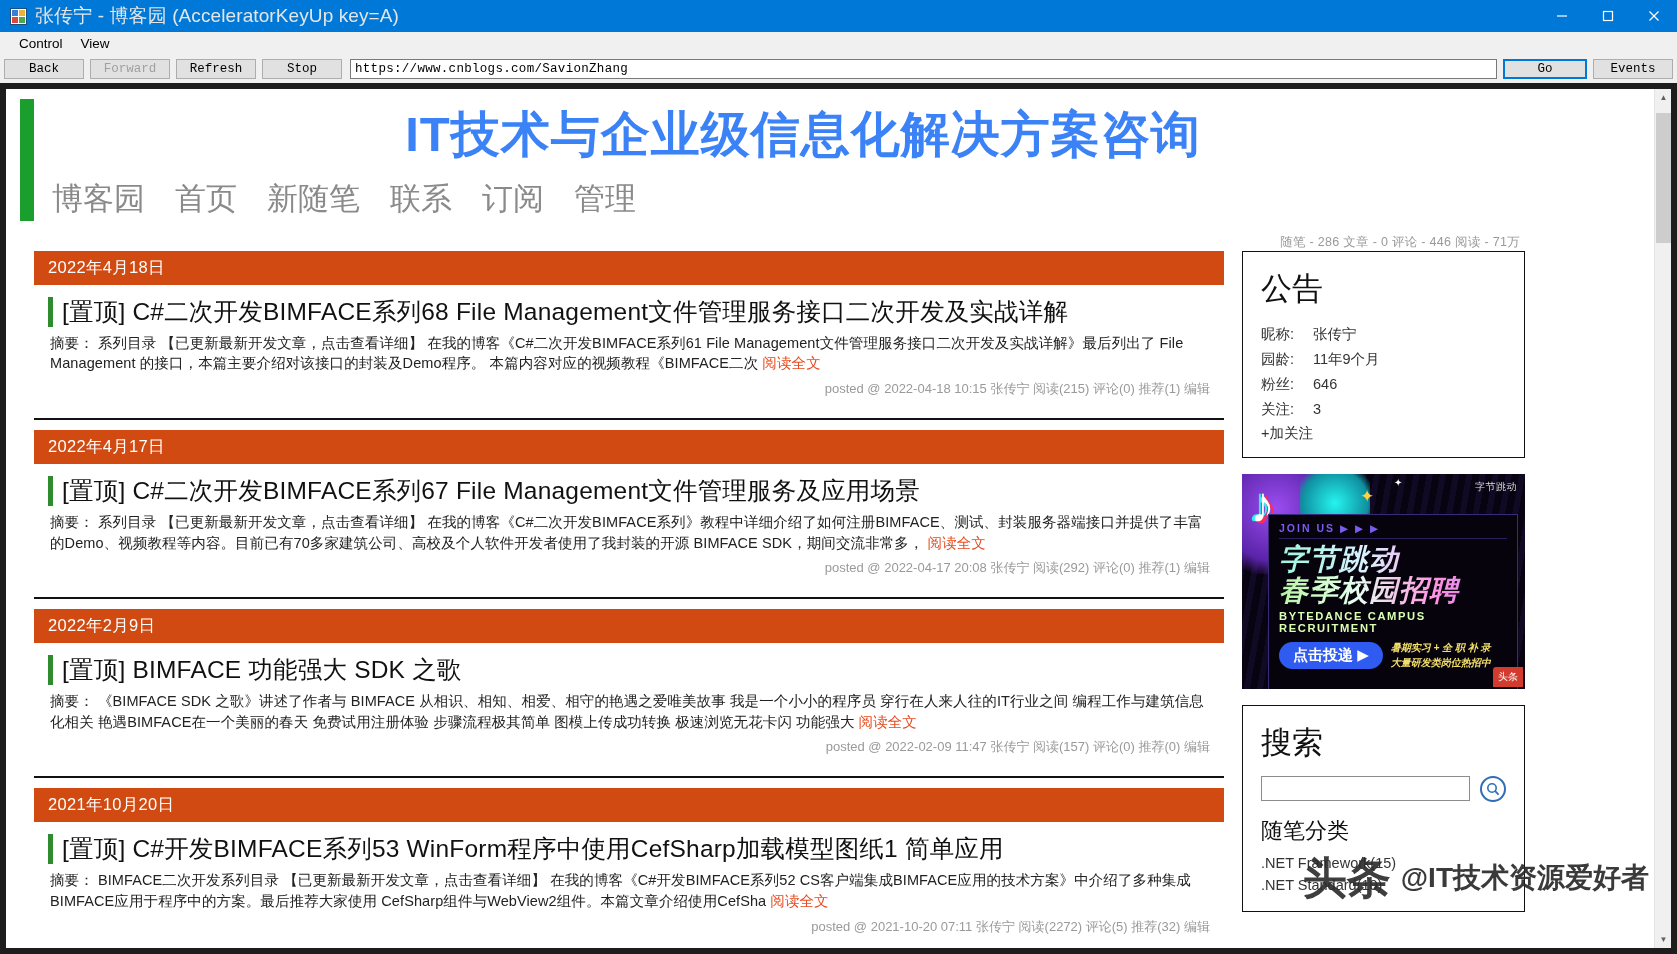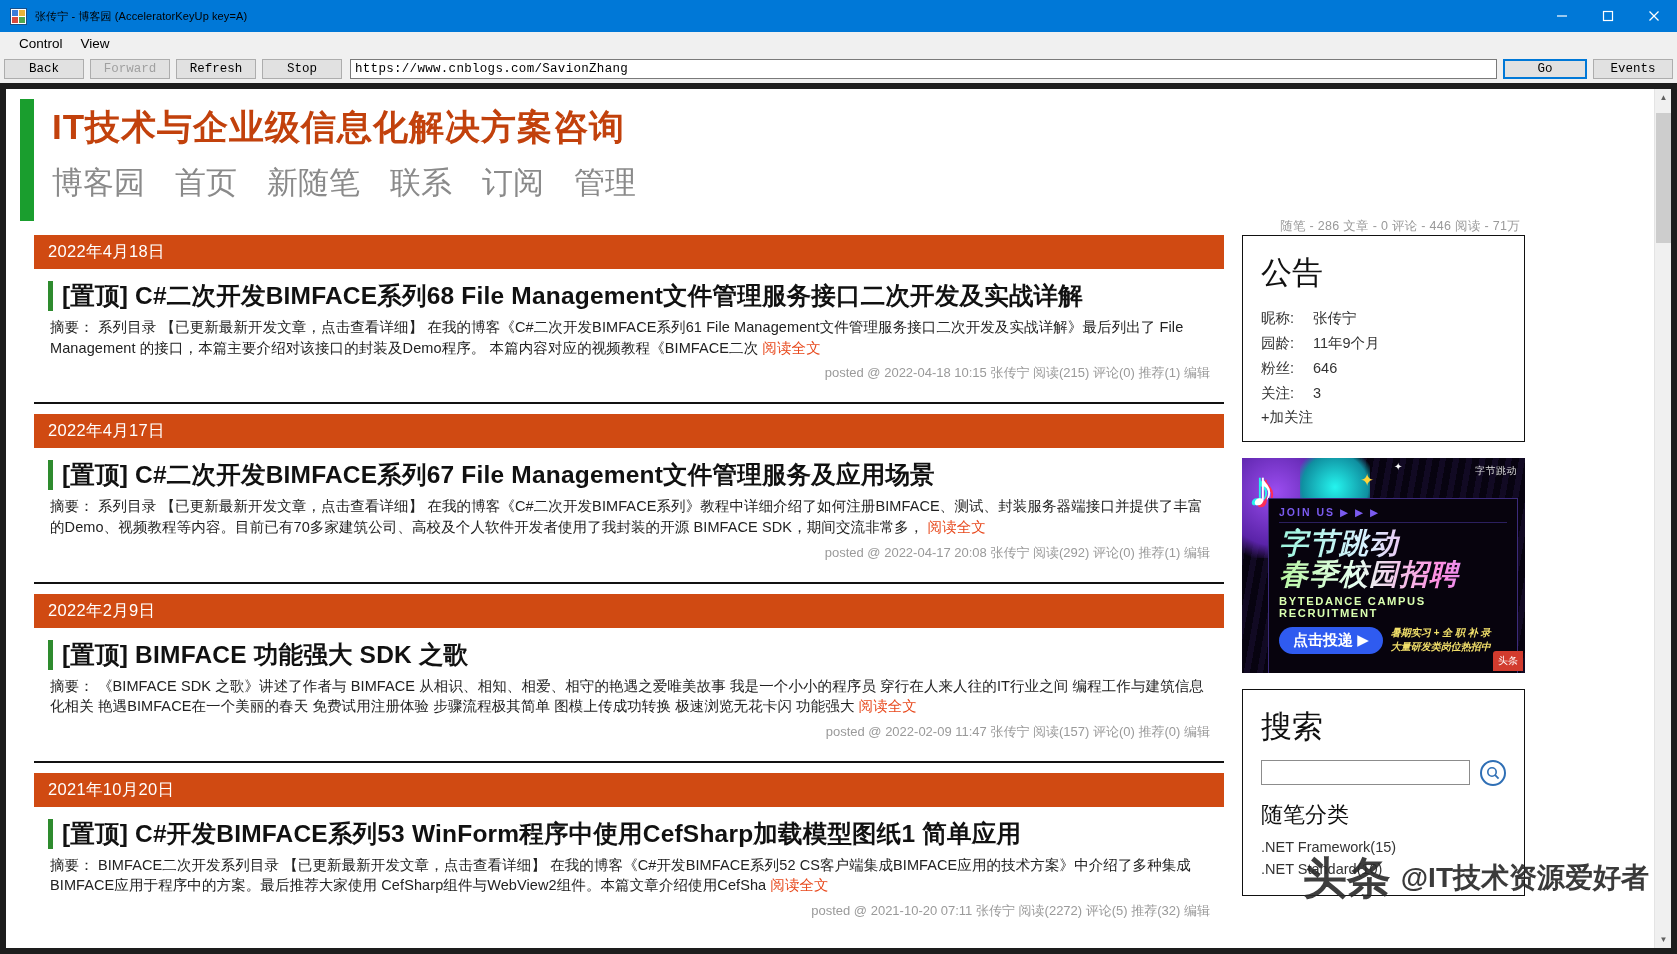--- a/index.html
+++ b/index.html
@@ -34,22 +34,22 @@
     grid-template-rows: 1fr 1fr;
     gap: 1px;
     padding: 1px;
     flex: 0 0 auto;
   }
   .titlebar-icon i { display:block; background:#3b7dd8; }
   .titlebar-icon i:nth-child(2){ background:#e8b33a; }
   .titlebar-icon i:nth-child(3){ background:#d94a3d; }
   .titlebar-icon i:nth-child(4){ background:#4ea84e; }
   .titlebar-title {
-    color: #000000;
-    font-size: 11px;
+    color: #e5e5e5;
+    font-size: 19px;
     white-space: nowrap;
     letter-spacing: 0.1px;
   }
   .titlebar-buttons { margin-left: auto; display: flex; height: 32px; }
   .tb-btn {
     width: 46px; height: 32px;
     display: flex; align-items: center; justify-content: center;
     color: #ffffff;
   }
   .tb-btn svg { display:block; }
@@ -152,26 +152,27 @@
     padding: 18px 0 6px 46px;
     position: relative;
   }
   .green-bar {
     position: absolute;
     left: 14px; top: 10px;
     width: 14px; height: 122px;
     background: #1a9e2e;
   }
   .blog-title {
-    font-size: 35px;
+    font-size: 49px;
     font-weight: bold;
-    color: #c2410c;
+    color: #3b82f6;
     line-height: 1.12;
     letter-spacing: 1px;
     white-space: nowrap;
+    text-align: center;
   }
   .blog-nav {
     display: flex; align-items: baseline;
     margin-top: 16px;
     white-space: nowrap;
   }
   .nav-link {
     font-size: 31px;
     color: #8a8a8a;
     margin-right: 30px;
@@ -225,21 +226,20 @@
     min-height: 30px;
     background: #2e8b2e;
     margin-right: 9px;
     flex: 0 0 5px;
   }
   .post-title {
     font-size: 24.5px;
     color: #111111;
     line-height: 1.22;
     letter-spacing: 0.2px;
-    font-weight: bold;
   }
   .post-summary {
     font-size: 14.5px;
     color: #222222;
     line-height: 1.42;
     margin: 6px 14px 4px 16px;
     letter-spacing: 0.1px;
   }
   .read-more { color: #e8491d; margin-left: 4px; }
   .post-meta {

